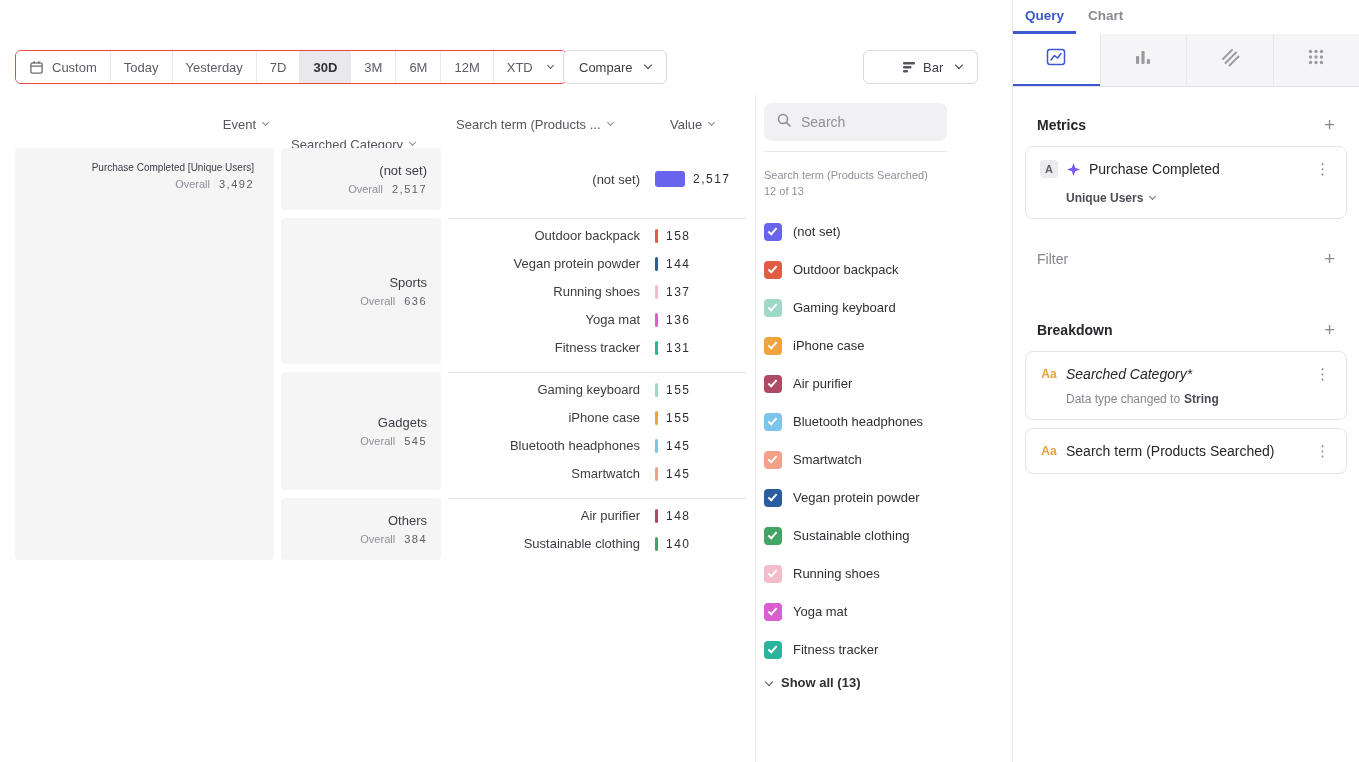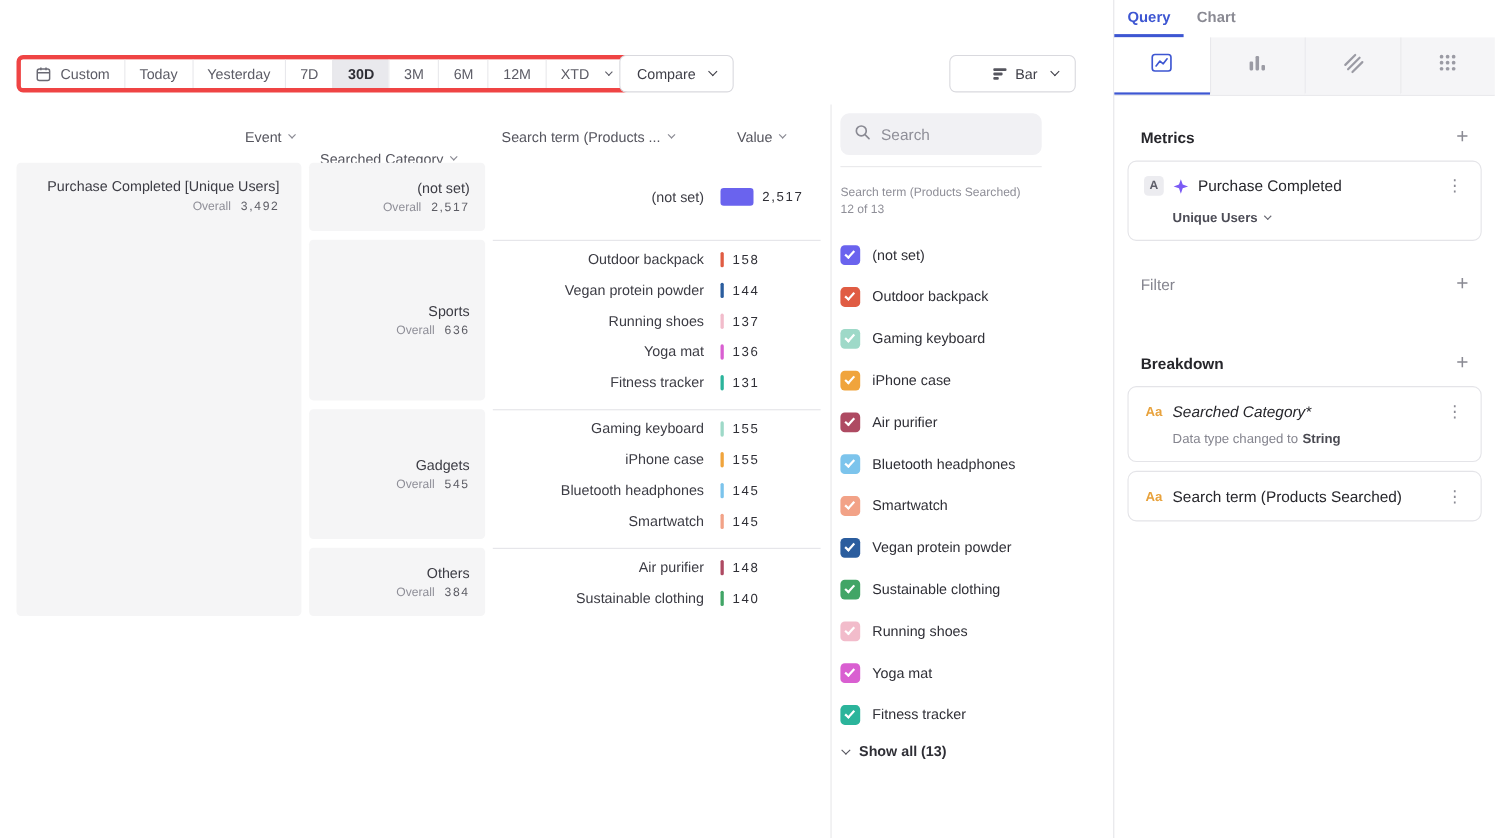--- a/index.html
+++ b/index.html
@@ -11,21 +11,21 @@
   .main { position: relative; flex: 1 1 auto; height: 100%; }
   .sidebar { position: relative; width: 347px; height: 100%; border-left: 1px solid #e5e5e9; background: #fff; }
 
   
   .chev { display: inline-block; width: 6px; height: 6px; border-right: 1.6px solid currentColor;
           border-bottom: 1.6px solid currentColor; transform: rotate(45deg); margin: -3px 0 1px 7px; }
   .chev.small { width: 5px; height: 5px; }
 
   
   .seg { position: absolute; left: 15px; top: 50px; height: 34px; display: flex; align-items: stretch;
-         border: 4px solid #ef4444; border-radius: 6px; background: #fff; overflow: hidden; }
+         border: 1px solid #ef4444; border-radius: 6px; background: #fff; overflow: hidden; }
   .seg-btn { display: flex; align-items: center; gap: 8px; padding: 0 13px; font-size: 13px; color: #5c5c66;
              background: #fff; border-left: 1px solid #e8e8ec; }
   .seg-btn:first-child { border-left: none; }
   .seg-btn.selected { background: #e9e9ed; color: #2f2f36; font-weight: 700; }
   .seg-btn .cal { color: #6a6a74; display: flex; }
 
   .tool-btn { position: absolute; top: 50px; height: 34px; display: flex; align-items: center; gap: 6px;
               border: 1px solid #d9d9de; border-radius: 6px; background: #fff; padding: 0 15px;
               font-size: 13px; color: #3e3e47; font-weight: 500; }
   .compare-btn { left: 563px; }
@@ -37,21 +37,21 @@
               align-items: center; cursor: pointer; white-space: nowrap; }
   .col-head .chev { color: #8a8a93; }
   .head-event { left: 15px; width: 259px; justify-content: flex-end; padding-right: 6px; }
   .head-cat { left: 291px; margin-top: 20px; }
   .head-term { left: 456px; }
   .head-value { left: 670px; }
 
   
   .event-box { position: absolute; left: 15px; top: 148px; width: 259px; background: #f5f5f6;
                border-radius: 4px; padding: 14px 20px 0 10px; text-align: right; }
-  .event-name { font-size: 13px; color: #3c3c44; }
+  .event-name { font-size: 10px; color: #3c3c44; }
   .overall-line { margin-top: 5px; font-size: 11px; display: flex; justify-content: flex-end; gap: 9px; align-items: baseline; }
   .ov-label { color: #8f8f98; }
   .ov-num { color: #5c5c64; letter-spacing: 1.5px; }
 
   .cat-col { position: absolute; left: 281px; top: 148px; width: 160px; display: flex; flex-direction: column; gap: 8px; }
   .cat-box { background: #f5f5f6; border-radius: 4px; display: flex; flex-direction: column; justify-content: center;
              text-align: right; padding-right: 14px; }
   .cat-name { font-size: 13px; color: #3c3c44; }
 
   .rows-col { position: absolute; left: 448px; top: 148px; width: 298px; display: flex; flex-direction: column; gap: 8px; }

